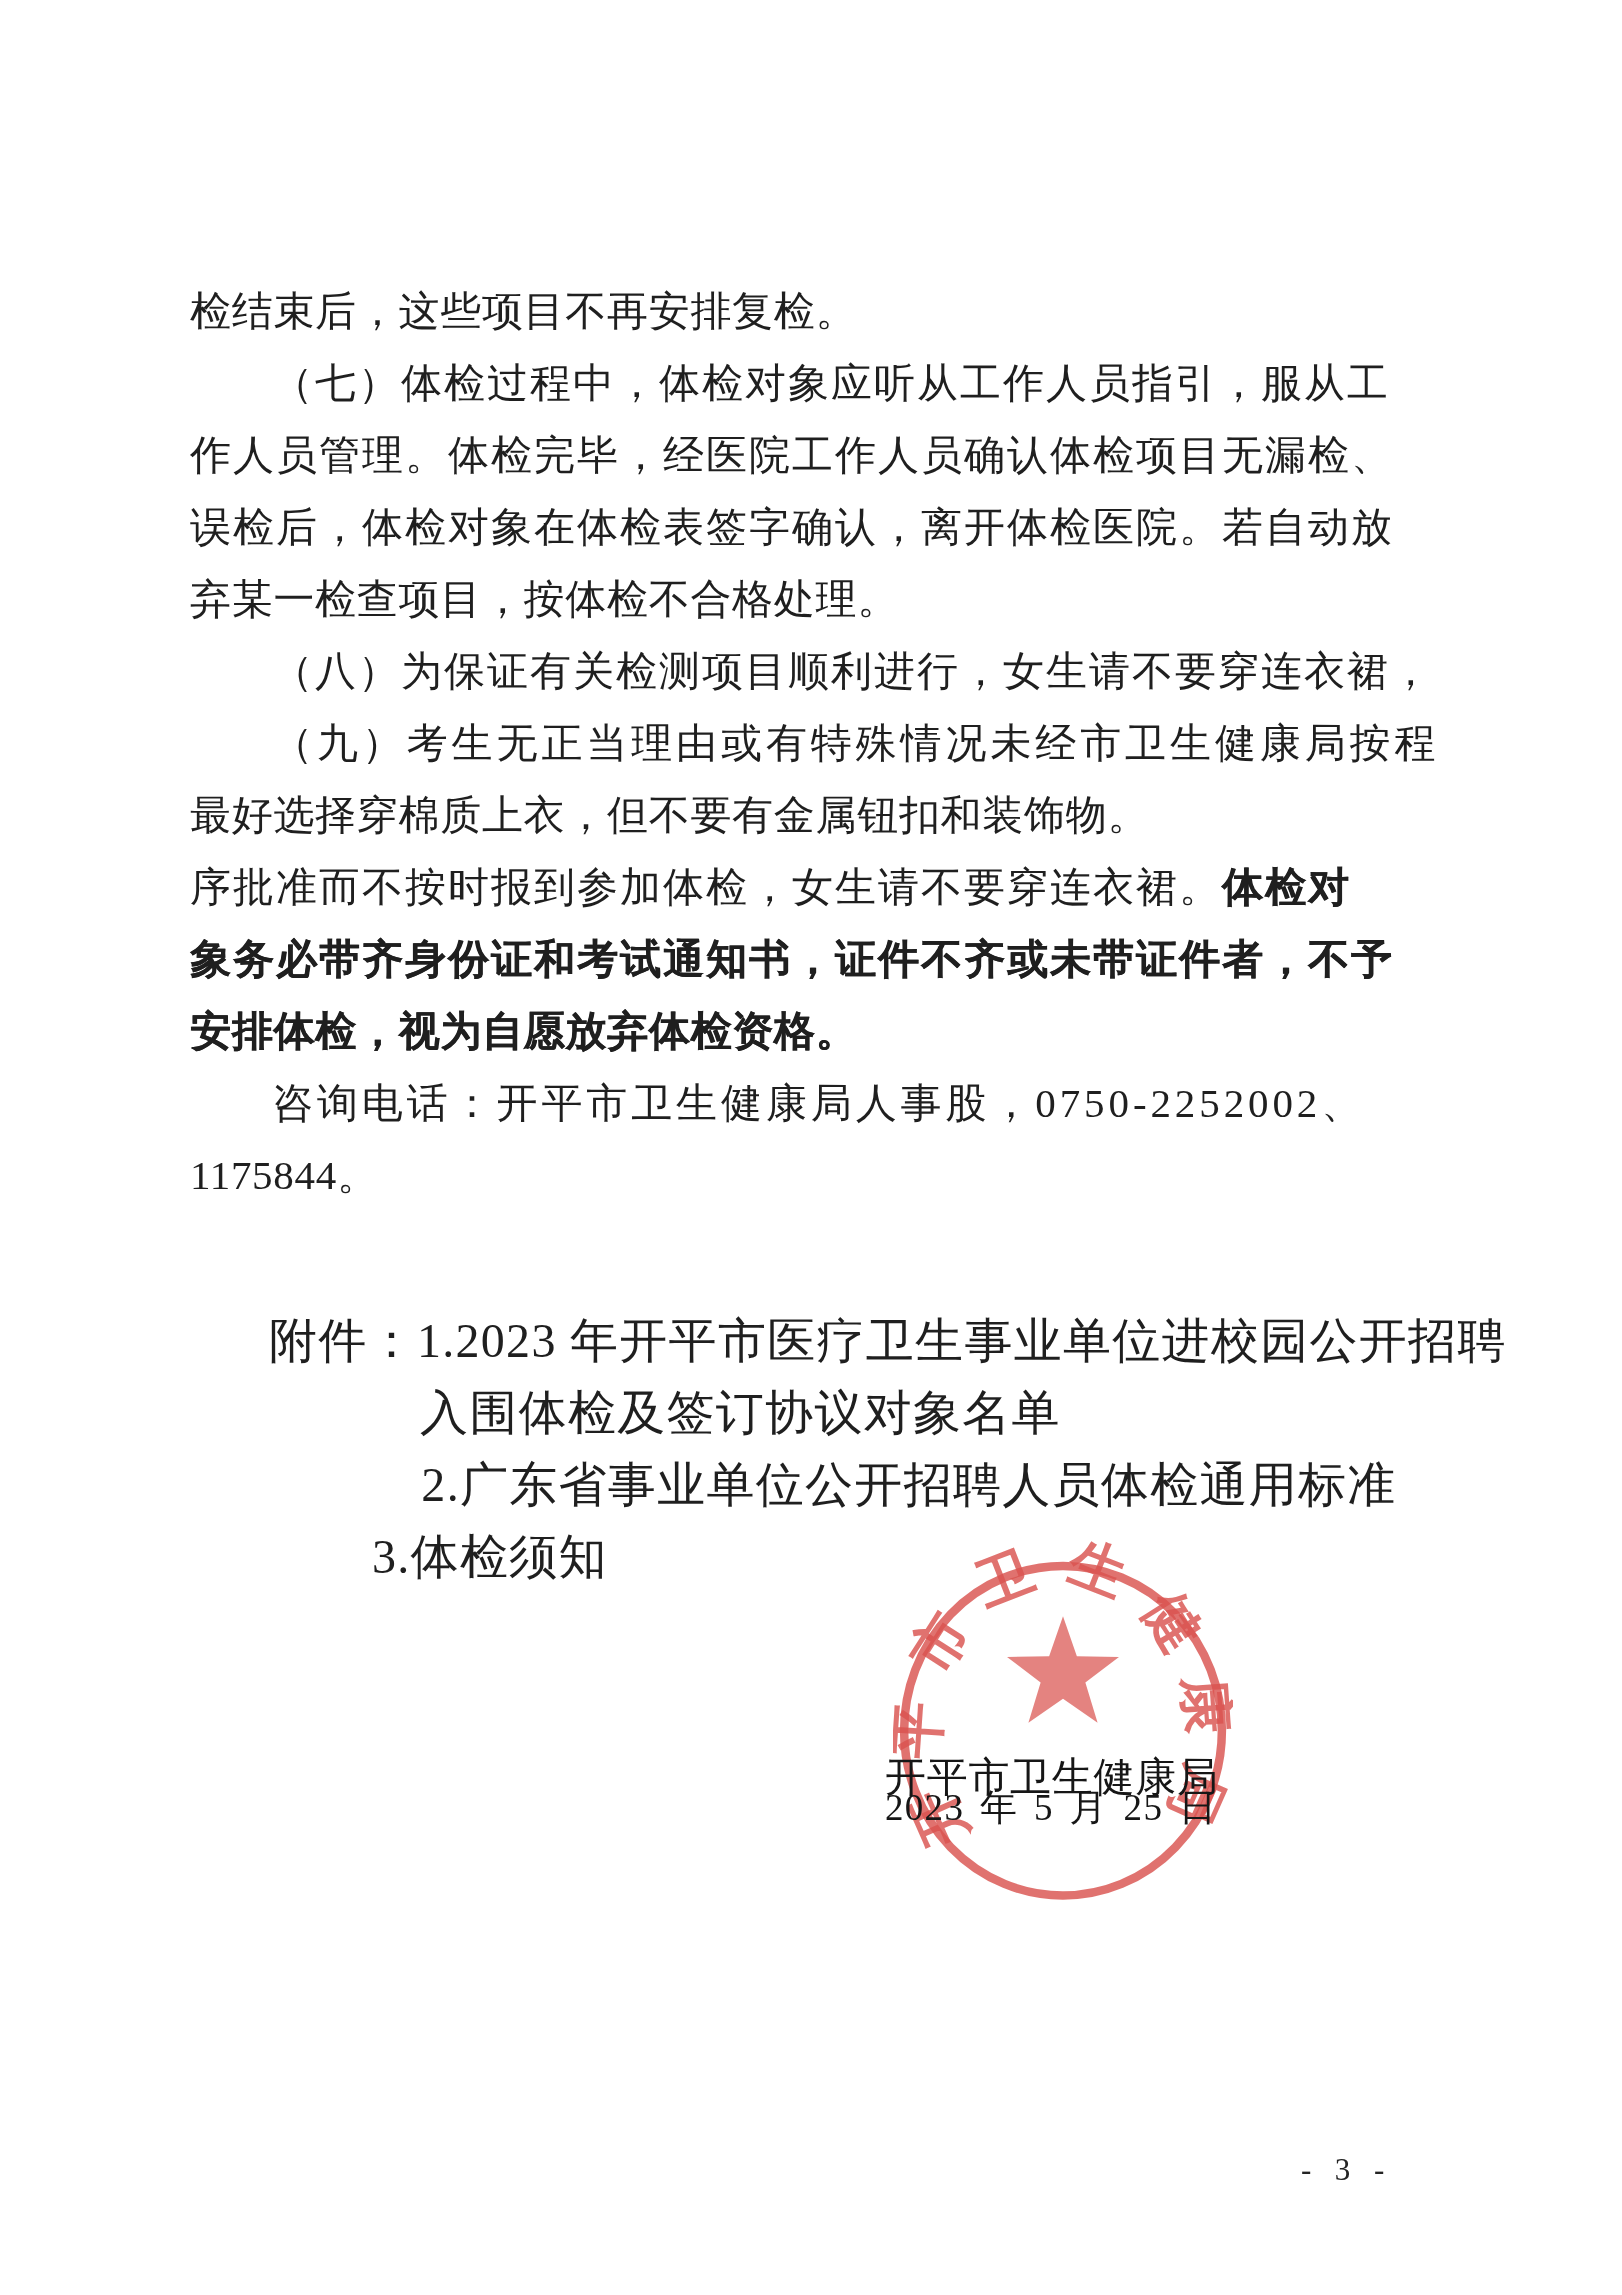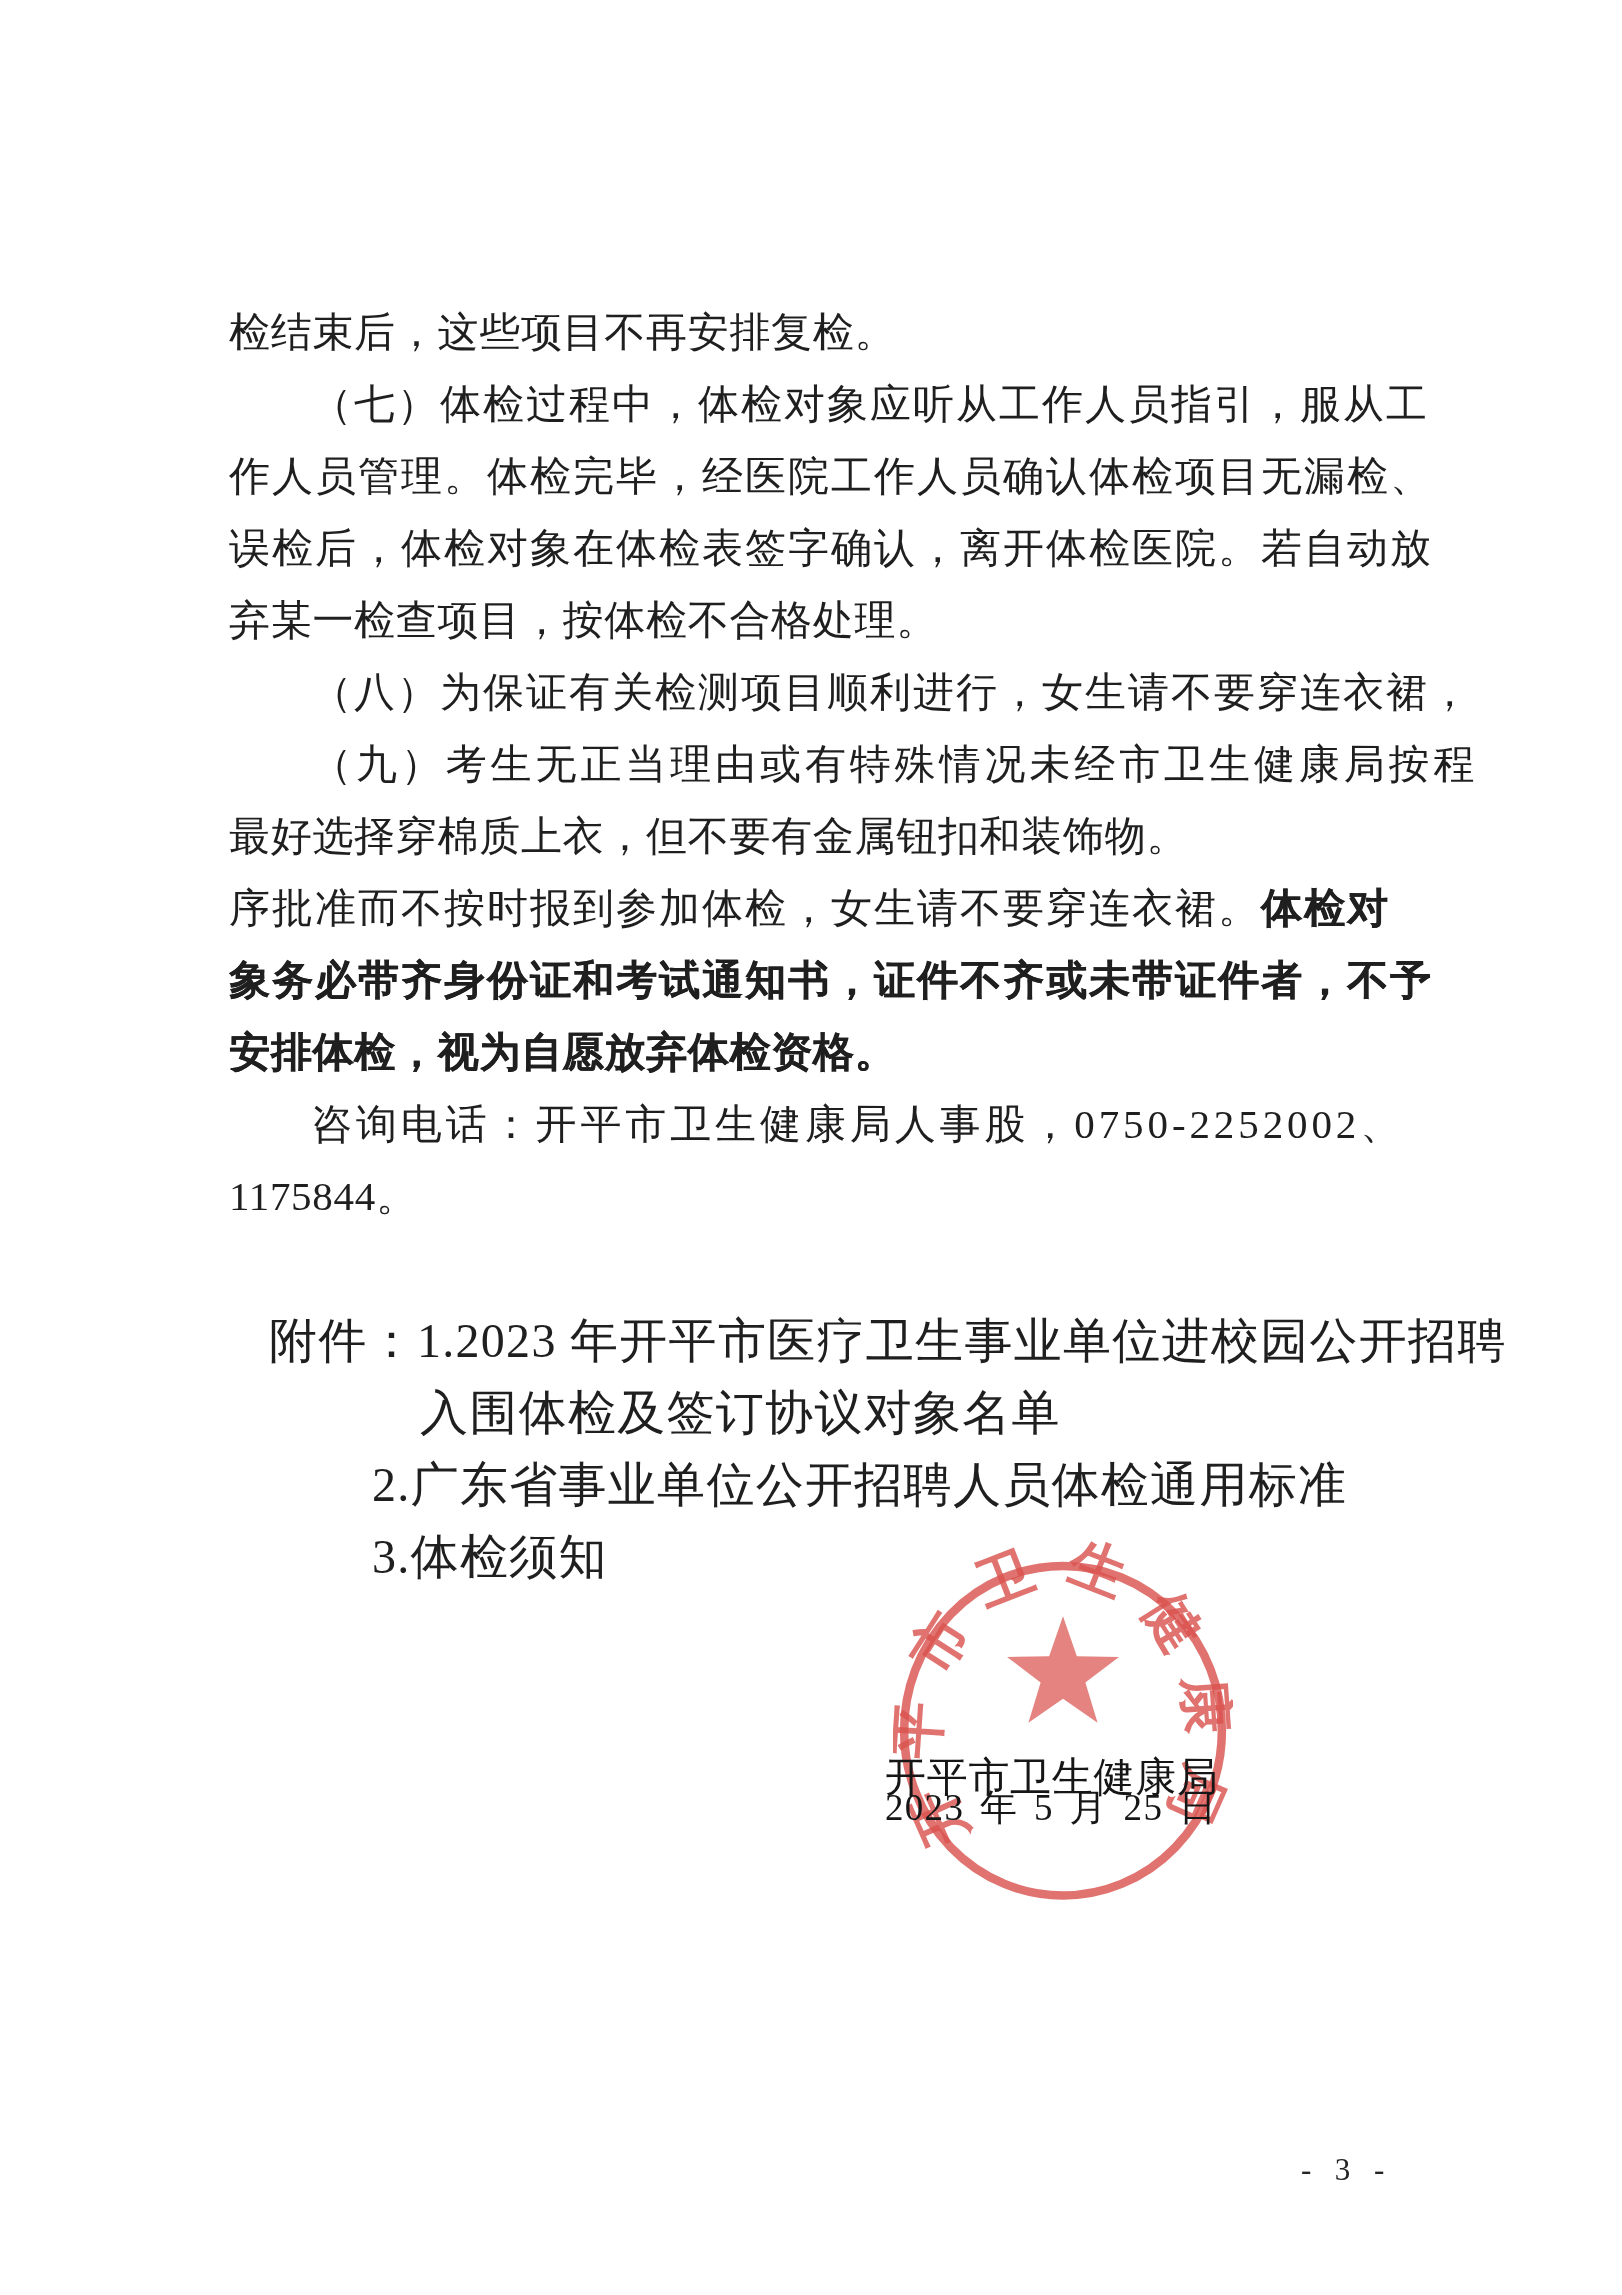--- a/index.html
+++ b/index.html
@@ -5,36 +5,36 @@
   * { margin:0; padding:0; box-sizing:border-box; }
   html,body { background:#ffffff; }
   .page {
     position:relative;
     width:1623px; height:2295px;
     background:#ffffff;
     overflow:hidden;
     font-family:"Liberation Serif","DejaVu Serif",serif;
     color:#1f1f1f;
   }
-  .body-text { position:absolute; left:190px; top:296px; width:1224px;margin-left:39px; }
+  .body-text { position:absolute; left:190px; top:275px; width:1224px; }
   .line {
     height:72px; line-height:72px;
     font-size:41px; letter-spacing:2px;
     white-space:nowrap;
   }
   .line.short { letter-spacing:0.7px; }
   .line.sp    { letter-spacing:3.9px; }
   .line.ind   { padding-left:82px; }
   .b { font-weight:bold; text-shadow:0.5px 0 0 currentColor; }
 
   .attach { position:absolute; left:190px; top:1305px; width:1256px; }
   .attach .line { font-size:48px; letter-spacing:1.3px; }
   .a1 { padding-left:79px; }
   .a2 { padding-left:230px; }
-  .a3 { padding-left:182px; }
+  .a3 { padding-left:182px;text-align:center; }
   .a4 { padding-left:182px; }
 
   .seal { position:absolute; left:893px; top:1541px; width:340px; height:386px; }
   .seal svg { width:100%; height:100%; display:block; }
   .seal text {
     font-family:"Liberation Serif","DejaVu Serif",serif;
     font-size:86px; letter-spacing:38px; font-weight:bold;
   }
 
   .sig {

